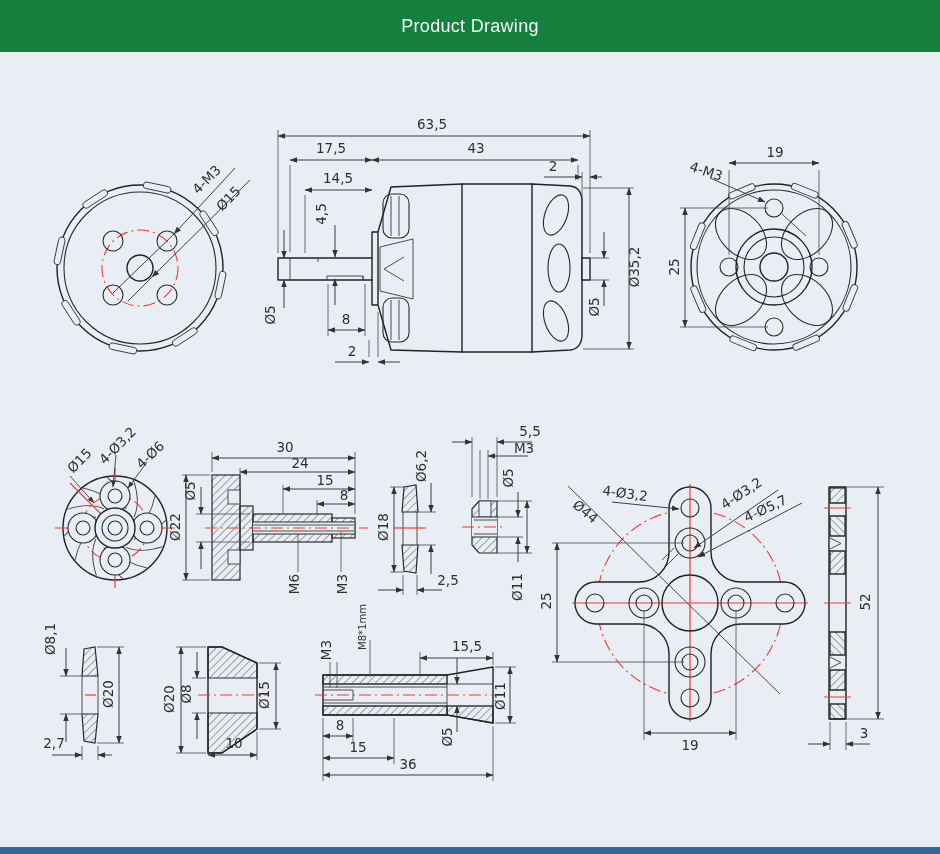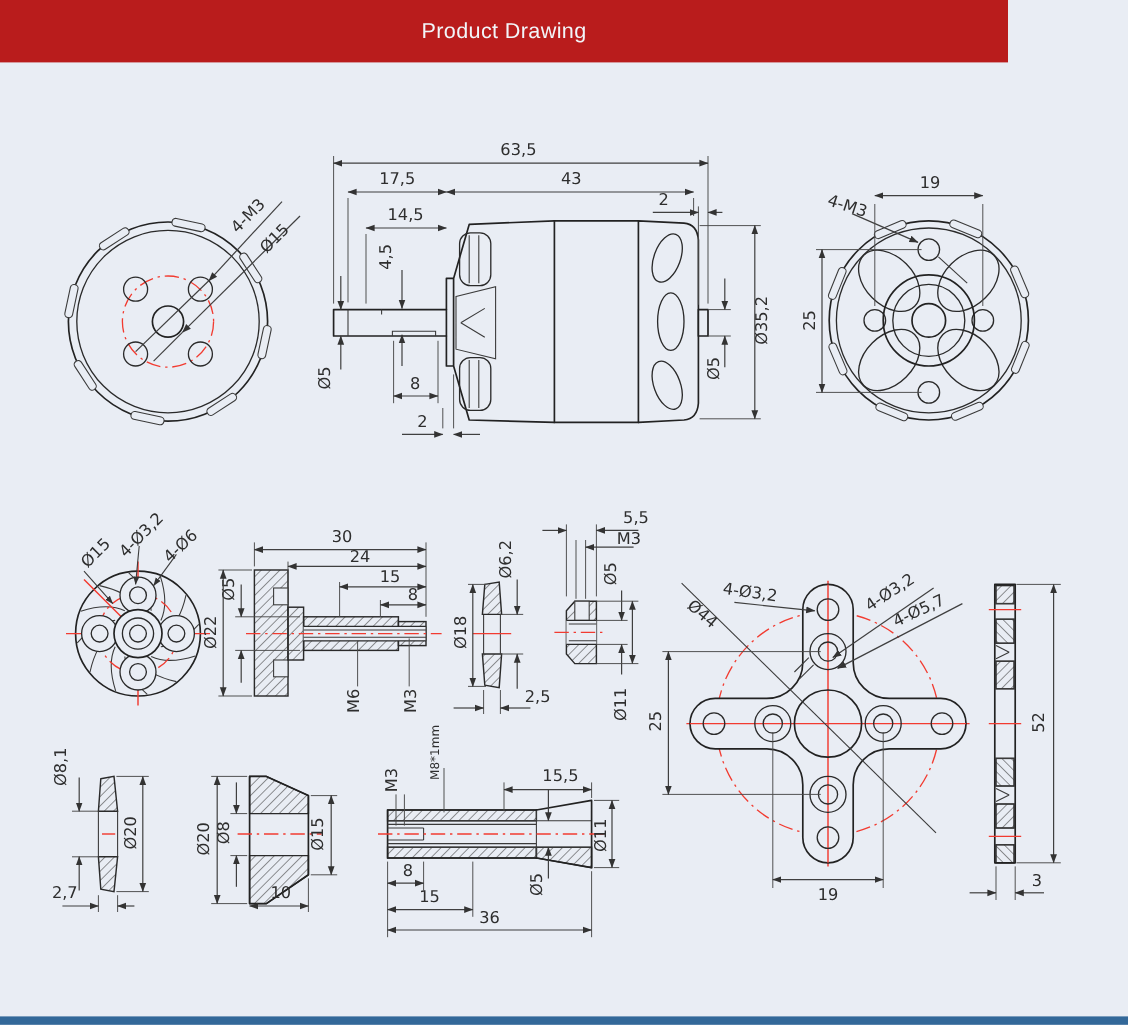--- a/index.html
+++ b/index.html
@@ -1,17 +1,17 @@
 <!DOCTYPE html>
 <html><head>
 <meta charset="utf-8">
 <style>
   html,body{margin:0;padding:0;}
   body{width:940px;height:854px;background:#e9edf4;font-family:"Liberation Sans",sans-serif;overflow:hidden;position:relative;}
-  .header{position:absolute;top:0;left:0;width:840px;height:52px;background:#b91c1c;display:flex;align-items:center;justify-content:center;}
+  .header{position:absolute;top:0;left:0;width:940px;height:52px;background:#15803d;display:flex;align-items:center;justify-content:center;}
   .header .title{color:#f2f5f9;font-size:18px;letter-spacing:.3px;font-weight:400;}
   .footer{position:absolute;bottom:0;left:0;width:940px;height:7px;background:#336899;}
   svg{position:absolute;top:0;left:0;}
   .ln{stroke:#222;stroke-width:1.4;fill:none;stroke-linejoin:round;stroke-linecap:round;}
   .md{stroke:#2a2a2a;stroke-width:1.1;fill:none;stroke-linejoin:round;}
   .thin{stroke:#3a3a3a;stroke-width:0.9;fill:none;}
   .dim{stroke:#3f3f3f;stroke-width:1;fill:none;}
   .ext{stroke:#4a4a4a;stroke-width:0.8;fill:none;}
   .red{stroke:#f23b30;stroke-width:1.1;fill:none;stroke-dasharray:12 4 2 4;}
   .redln{stroke:#f23b30;stroke-width:1.2;fill:none;}

